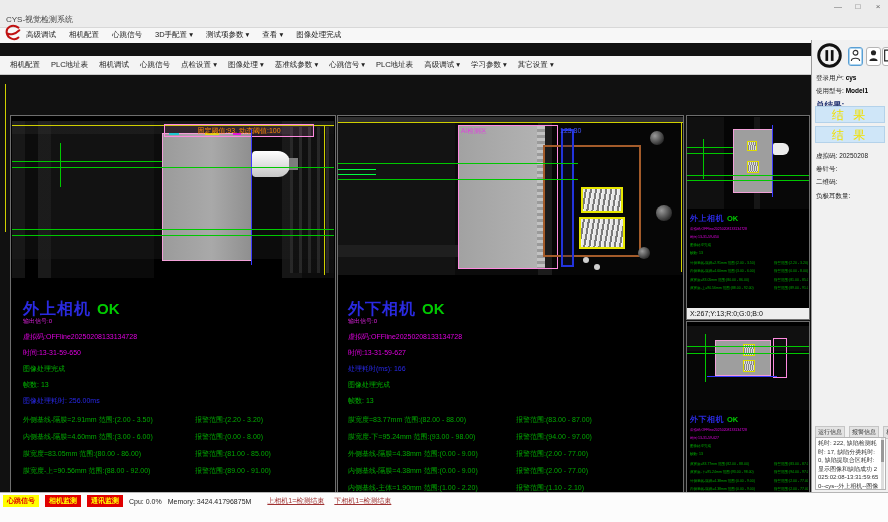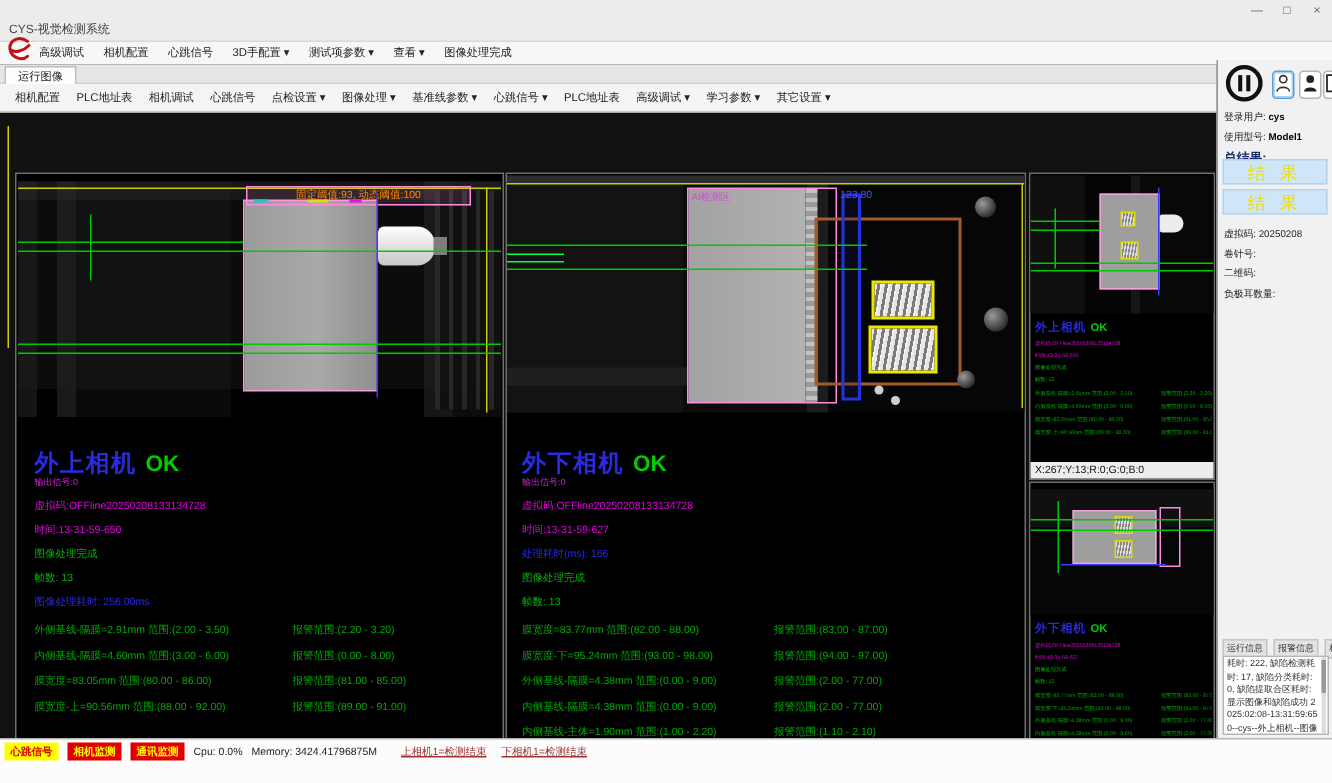--- a/index.html
+++ b/index.html
@@ -169,23 +169,20 @@
       <span>高级调试</span>
       <span>相机配置</span>
       <span>心跳信号</span>
       <span>3D手配置 ▾</span>
       <span>测试项参数 ▾</span>
       <span>查看 ▾</span>
       <span>图像处理完成</span>
     </span>
   </div>
 
-  <div class="tabrow">
-    <span class="tab-active">运行图像</span>
-  </div>
 
   <div class="toolbar">
     <span>相机配置</span>
     <span>PLC地址表</span>
     <span>相机调试</span>
     <span>心跳信号</span>
     <span>点检设置 ▾</span>
     <span>图像处理 ▾</span>
     <span>基准线参数 ▾</span>
     <span>心跳信号 ▾</span>

